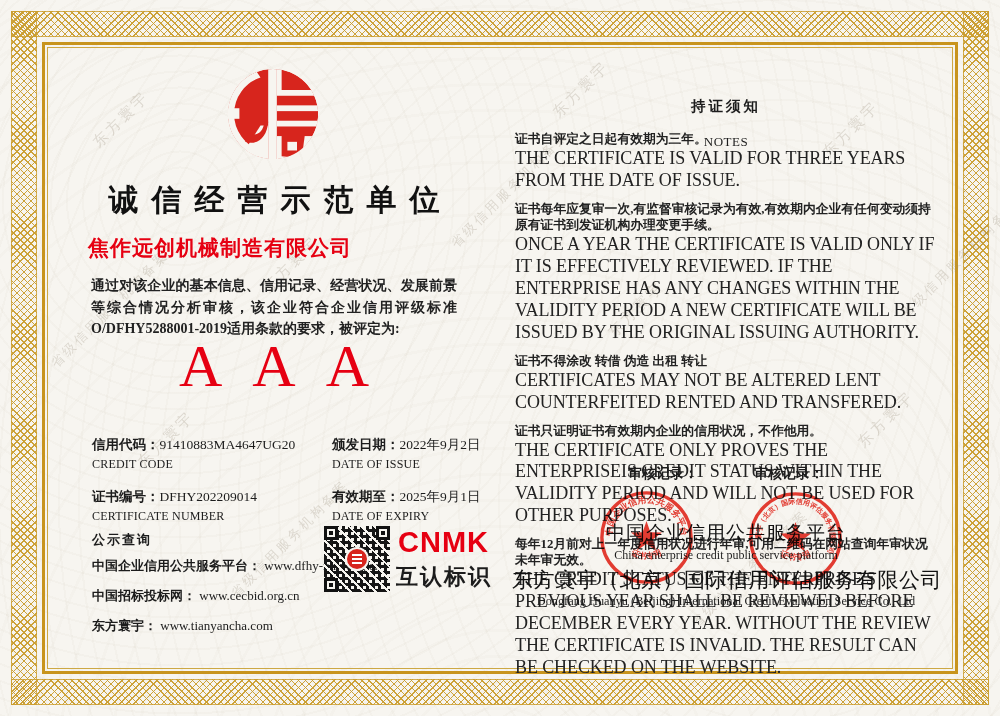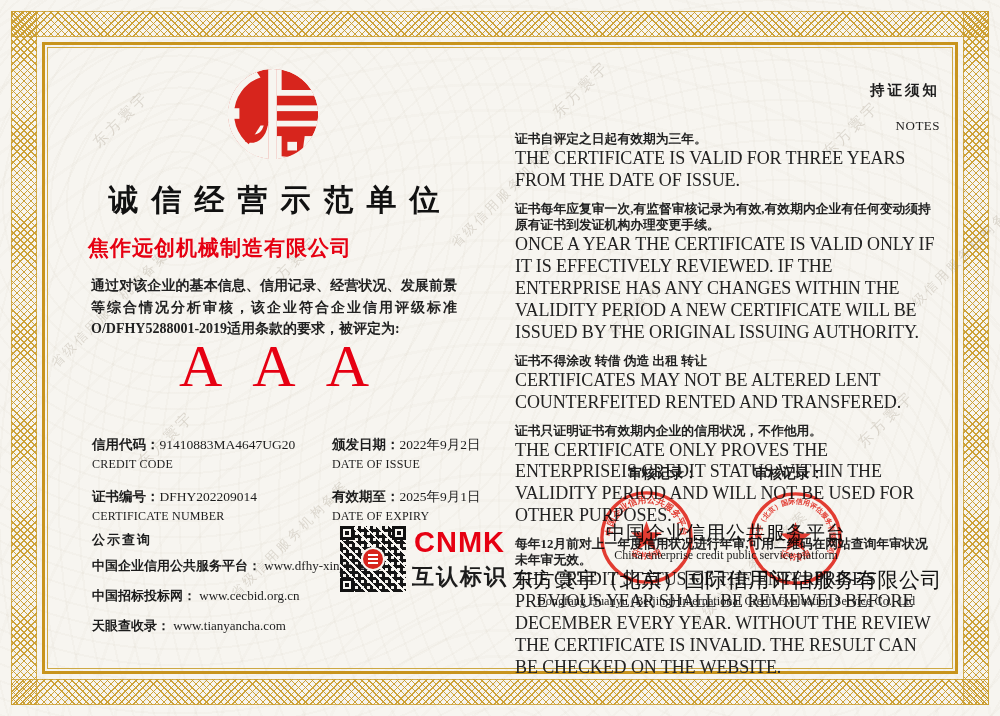--- a/index.html
+++ b/index.html
@@ -45,38 +45,38 @@
   .field .lab{font-family:"Liberation Serif",serif;font-weight:700}
   .field .val{font-family:"Liberation Serif",serif;font-weight:400}
   .field .sub{font-family:"Liberation Serif",serif;font-size:12px;margin-top:3px;letter-spacing:.2px}
   .query-title{position:absolute;left:4px;top:483px;font-family:"Liberation Serif",serif;
       font-weight:700;font-size:13px;letter-spacing:2px}
   .link-row{position:absolute;left:4px;font-size:13px;white-space:nowrap;font-family:"Liberation Serif",serif}
   .link-row .lab{font-weight:700}
   .link-row .url{font-weight:400}
   .lr1{top:509px}.lr2{top:539px}.lr3{top:569px}
   
-  .qr-wrap{position:absolute;left:252px;top:478px;width:130px;height:70px}
+  .qr-wrap{position:absolute;left:236px;top:478px;width:130px;height:70px}
   .qr{position:absolute;left:0;top:0;width:66px;height:66px;background:
       repeating-linear-gradient(45deg, rgba(247,245,240,1) 0 2px, transparent 2px 9px),
       repeating-linear-gradient(0deg,#161616 0 3px,transparent 3px 6px),
       repeating-linear-gradient(90deg,#161616 0 3px,transparent 3px 6px);}
   .finder{position:absolute;width:14px;height:14px;background:#f7f5f0;border:3px solid #111;box-sizing:border-box}
   .finder::after{content:"";position:absolute;inset:2px;background:#111}
   .f-tl{left:0;top:0}.f-tr{right:0;top:0}.f-bl{left:0;bottom:0}
   .qr-logo{position:absolute;left:23px;top:23px;width:20px;height:20px;border-radius:50%;background:#d7251d;
       box-shadow:0 0 0 2px #f7f5f0}
   .qr-logo::after{content:"";position:absolute;left:5px;top:5px;width:10px;height:10px;
       background:repeating-linear-gradient(0deg,#fff 0 2px,transparent 2px 4px)}
   .cnmk{position:absolute;left:74px;top:0;font-size:29px;font-weight:800;color:#e60012;letter-spacing:1px}
   .cnmk-cap{position:absolute;left:72px;top:36px;font-family:"Liberation Serif",serif;
       font-weight:700;font-size:22px;letter-spacing:2px;white-space:nowrap}
   
   .right-col{position:absolute;left:512px;top:48px;width:428px;height:620px;z-index:2}
-  .notes-head{position:absolute;top:33px;width:100%;text-align:right}
+  .notes-head{position:absolute;top:49px;width:100%;text-align:center}
   .notes-head .cn{font-family:"Liberation Serif",serif;font-weight:700;font-size:14.5px;letter-spacing:3px}
   .notes-head .en{font-family:"Liberation Serif",serif;font-size:13px;margin-top:18px;letter-spacing:.5px}
   .notes-list{position:absolute;left:3px;top:84px;width:424px}
   .note{margin-bottom:10px}
   .note .cn{font-family:"Liberation Serif",serif;font-weight:600;font-size:12.8px;line-height:1.25;color:#222}
   .note .en{font-family:"Liberation Serif",serif;font-size:18px;line-height:1.22;color:#222;letter-spacing:-0.1px}
   .review-row{position:absolute;top:417px;width:100%;display:flex;justify-content:center;gap:56px;
       font-family:"Liberation Serif",serif;font-weight:700;font-size:14px}
   .issuer{position:absolute;top:472px;width:100%;text-align:center;z-index:2}
   .issuer .p-cn{font-size:19px;letter-spacing:1px;color:#111;white-space:nowrap}
@@ -164,21 +164,21 @@
     <div class="query-title">公示查询</div>
     <div class="link-row lr1">
       <span class="lab">中国企业信用公共服务平台：</span>
       <span class="url">www.dfhy-xinyong.cn</span>
     </div>
     <div class="link-row lr2">
       <span class="lab">中国招标投标网：</span>
       <span class="url">www.cecbid.org.cn</span>
     </div>
     <div class="link-row lr3">
-      <span class="lab">天眼查收录：</span>
+      <span class="lab">东方寰宇：</span>
       <span class="url">www.tianyancha.com</span>
     </div>
 
     <div class="qr-wrap">
       <div class="qr">
         <div class="finder f-tl"></div>
         <div class="finder f-tr"></div>
         <div class="finder f-bl"></div>
         <div class="qr-logo"></div>
       </div>

